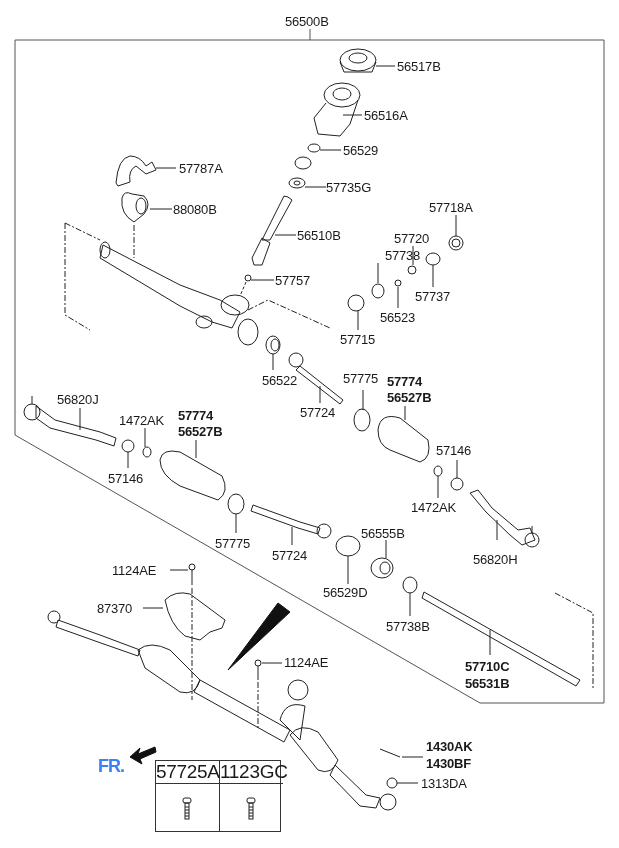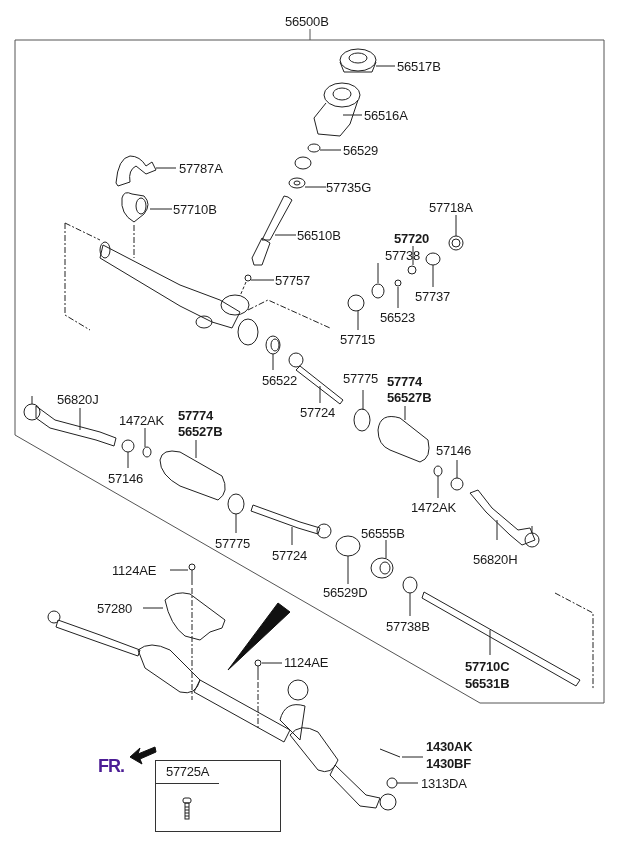--- a/index.html
+++ b/index.html
@@ -3,27 +3,27 @@
 <meta charset="utf-8">
 <style>
   html, body { margin: 0; padding: 0; background: #ffffff; }
   body { width: 619px; height: 848px; position: relative; overflow: hidden;
          font-family: "Liberation Sans", sans-serif; }
   #diagram { position: absolute; left: 0; top: 0; width: 619px; height: 848px; }
   .lbl { position: absolute; font-family: "Liberation Sans", sans-serif; font-size: 13px;
          color: #1a1a1a; line-height: 15px; white-space: nowrap; letter-spacing: -0.2px; }
   .lbl.two { line-height: 16px; font-weight: bold; }
   .fr { position: absolute; left: 98px; top: 756px; font-family: "Liberation Sans", sans-serif;
-        font-size: 18px; font-weight: bold; color: #4c1d95; letter-spacing: -1px; }
+        font-size: 18px; font-weight: bold; color: #3b82f6; letter-spacing: -1px; }
   .legend { position: absolute; left: 155px; top: 760px; width: 126px; height: 72px;
             border: 1px solid #333; box-sizing: border-box; }
   .legend .col { position: absolute; top: 0; width: 63px; height: 70px; }
   .legend .col.c2 { left: 63px; border-left: 1px solid #333; }
   .legend .col.c1 { left: 0; }
-  .legend .hdr { height: 22px; border-bottom: 1px solid #333; font-size: 13px; line-height: 22px;
+  .legend .hdr { height: 22px; border-bottom: 1px solid #333; font-size: 19px; line-height: 22px;
                  text-align: center; color: #1a1a1a; letter-spacing: -0.3px; }
   .legend .icon { position: absolute; left: 24px; top: 36px; }
 </style>
 </head>
 <body>
 
 <svg id="diagram" viewBox="0 0 619 848" xmlns="http://www.w3.org/2000/svg">
   <g fill="none" stroke="#222" stroke-width="1">
 
     <g stroke="#555">
@@ -267,25 +267,25 @@
     </g>
   </g>
 </svg>
 
 <div class="lbl" style="left:285px;top:14px;">56500B</div>
 <div class="lbl" style="left:397px;top:59px;">56517B</div>
 <div class="lbl" style="left:364px;top:108px;">56516A</div>
 <div class="lbl" style="left:343px;top:143px;">56529</div>
 <div class="lbl" style="left:326px;top:180px;">57735G</div>
 <div class="lbl" style="left:179px;top:161px;">57787A</div>
-<div class="lbl" style="left:173px;top:202px;">57710B</div>
+<div class="lbl" style="left:173px;top:202px;">88080B</div>
 <div class="lbl" style="left:297px;top:228px;">56510B</div>
 <div class="lbl" style="left:275px;top:273px;">57757</div>
 <div class="lbl" style="left:429px;top:200px;">57718A</div>
-<div class="lbl" style="left:394px;top:231px;font-weight:bold;">57720</div>
+<div class="lbl" style="left:394px;top:231px;">57720</div>
 <div class="lbl" style="left:358px;top:248px;margin-left:27px;">57738</div>
 <div class="lbl" style="left:415px;top:289px;">57737</div>
 <div class="lbl" style="left:380px;top:310px;">56523</div>
 <div class="lbl" style="left:340px;top:332px;">57715</div>
 <div class="lbl" style="left:254px;top:373px;margin-left:8px;">56522</div>
 <div class="lbl" style="left:300px;top:405px;">57724</div>
 <div class="lbl" style="left:343px;top:371px;">57775</div>
 <div class="lbl two" style="left:387px;top:374px;">57774</div>
 <div class="lbl two" style="left:387px;top:390px;">56527B</div>
 <div class="lbl" style="left:57px;top:392px;">56820J</div>
@@ -297,33 +297,44 @@
 <div class="lbl" style="left:411px;top:500px;">1472AK</div>
 <div class="lbl" style="left:473px;top:552px;">56820H</div>
 <div class="lbl" style="left:215px;top:536px;">57775</div>
 <div class="lbl" style="left:272px;top:548px;">57724</div>
 <div class="lbl" style="left:361px;top:526px;">56555B</div>
 <div class="lbl" style="left:323px;top:585px;">56529D</div>
 <div class="lbl" style="left:386px;top:619px;">57738B</div>
 <div class="lbl two" style="left:465px;top:659px;">57710C</div>
 <div class="lbl two" style="left:465px;top:676px;">56531B</div>
 <div class="lbl" style="left:112px;top:563px;">1124AE</div>
-<div class="lbl" style="left:97px;top:601px;">57280</div>
+<div class="lbl" style="left:97px;top:601px;">87370</div>
 <div class="lbl" style="left:284px;top:655px;">1124AE</div>
 <div class="lbl two" style="left:426px;top:739px;">1430AK</div>
 <div class="lbl two" style="left:426px;top:756px;">1430BF</div>
 <div class="lbl" style="left:421px;top:776px;">1313DA</div>
 
 <div class="fr">FR.</div>
 
 <div class="legend">
   <div class="col c1">
     <div class="hdr">57725A</div>
     <svg class="icon" width="14" height="24" viewBox="0 0 14 24">
       <rect x="3" y="1" width="8" height="5" rx="2" fill="none" stroke="#222"></rect>
       <rect x="5" y="6" width="4" height="16" fill="none" stroke="#222"></rect>
       <line x1="5" y1="10" x2="9" y2="10" stroke="#222"></line>
       <line x1="5" y1="13" x2="9" y2="13" stroke="#222"></line>
       <line x1="5" y1="16" x2="9" y2="16" stroke="#222"></line>
       <line x1="5" y1="19" x2="9" y2="19" stroke="#222"></line>
     </svg>
   </div>
+  <div class="col c2">
+    <div class="hdr">1123GC</div>
+    <svg class="icon" width="14" height="24" viewBox="0 0 14 24">
+      <rect x="3" y="1" width="8" height="5" rx="2" fill="none" stroke="#222"></rect>
+      <rect x="5" y="6" width="4" height="16" fill="none" stroke="#222"></rect>
+      <line x1="5" y1="10" x2="9" y2="10" stroke="#222"></line>
+      <line x1="5" y1="13" x2="9" y2="13" stroke="#222"></line>
+      <line x1="5" y1="16" x2="9" y2="16" stroke="#222"></line>
+      <line x1="5" y1="19" x2="9" y2="19" stroke="#222"></line>
+    </svg>
+  </div>
 </div>
 
 </body></html>

